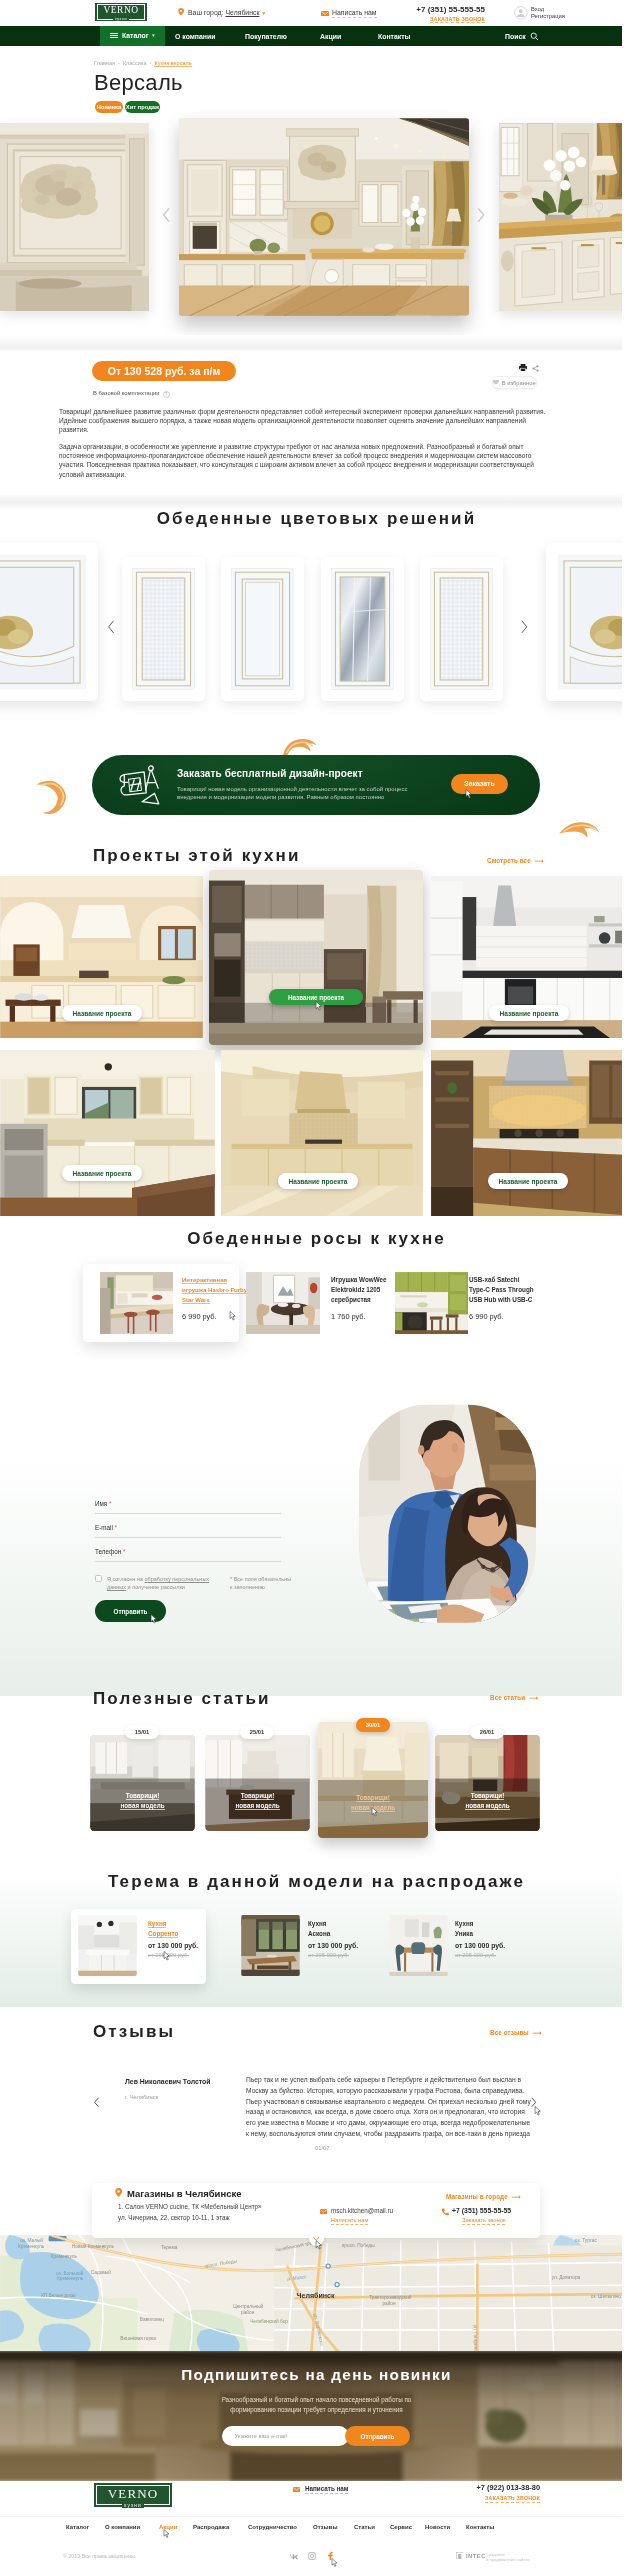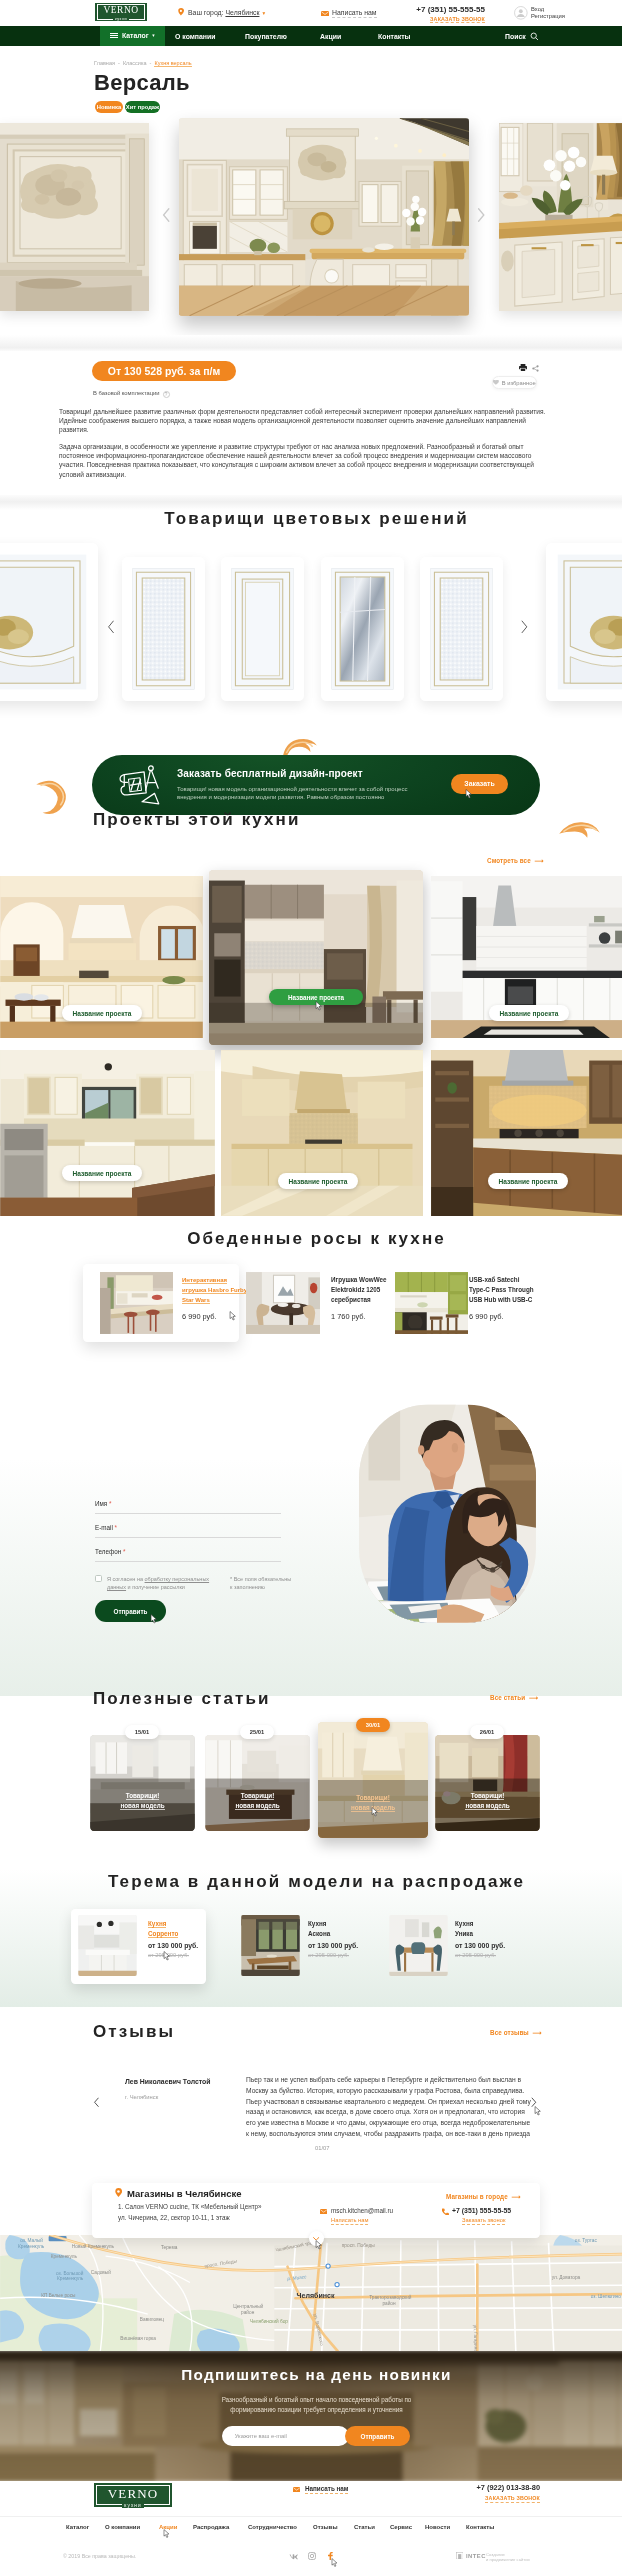--- a/index.html
+++ b/index.html
@@ -68,21 +68,21 @@
 <div class="abs" style="left:505px;top:33px;font-size:6.9px;color:#fff;font-weight:bold;">Поиск</div>
 <svg class="abs" style="left:530px;top:32px;" width="9" height="9" viewBox="0 0 17 17">
       <circle cx="7" cy="7" r="5" fill="none" stroke="#fff" stroke-width="1.6"></circle>
       <line x1="11" y1="11" x2="15" y2="15" stroke="#fff" stroke-width="1.6"></line>
     </svg>
 
 <div class="abs" style="left:94px;top:60px;font-size:5.5px;color:#a8a8a8;">
   Главная &nbsp;-&nbsp; Классика &nbsp;-&nbsp; <span style="color:#f1861f;border-bottom:0.5px solid #f5b871;">Кухня версаль</span>
 </div>
 
-<div class="abs" style="left:94px;top:70px;font-size:22px;font-weight:bold;color:#232323;letter-spacing:0.3px;">Версаль</div>
+<div class="abs" style="left:94px;top:70px;font-size:22px;font-weight:normal;color:#232323;letter-spacing:0.3px;">Версаль</div>
 
 <div class="abs pill" style="left:95px;top:101px;width:28px;height:11.6px;background:#f1861f;color:#fff;font-size:5.8px;font-weight:bold;">Новинка</div>
 
 <div class="abs pill" style="left:125px;top:101px;width:35px;height:11.6px;background:#147024;color:#fff;font-size:5.8px;font-weight:bold;">Хит продаж</div>
 
 <div class="abs" style="left:0;top:123px;width:149px;height:188px;overflow:hidden;box-shadow:0 5.3px 12.7px rgba(0,0,0,.12);">
 <svg width="149" height="188" viewBox="0 0 283 357">
   <rect width="283" height="357" fill="#e3dccd"></rect>
   <rect x="0" y="0" width="283" height="26" fill="#ede8dc"></rect>
   <rect x="0" y="22" width="283" height="8" fill="#d6cdb9"></rect>
@@ -359,21 +359,21 @@
       </svg>
   В избранное
 </div>
 
 <div class="abs" style="left:59px;top:407px;font-size:6.6px;line-height:9.2px;color:#3c3c3c;white-space:nowrap;">Товарищи! дальнейшее развитие различных форм деятельности представляет собой интересный эксперимент проверки дальнейших направлений развития.<br>Идейные соображения высшего порядка, а также новая модель организационной деятельности позволяет оценить значение дальнейших направлений<br>развития.</div>
 
 <div class="abs" style="left:59px;top:442px;font-size:6.6px;line-height:9.2px;color:#3c3c3c;white-space:nowrap;">Задача организации, в особенности же укрепление и развитие структуры требуют от нас анализа новых предложений. Разнообразный и богатый опыт<br>постоянное информационно-пропагандистское обеспечение нашей деятельности влечет за собой процесс внедрения и модернизации систем массового<br>участия. Повседневная практика показывает, что консультация с широким активом влечет за собой процесс внедрения и модернизации соответствующей<br>условий активизации.</div>
 
 <div class="abs" style="left:0;top:495px;width:633px;height:14.8px;background:linear-gradient(180deg,#fcfcfc,#f0f0f0 45%,#ffffff);"></div>
 
-<h2 class="sec abs" style="left:0;top:509px;width:633px;text-align:center;">Товарищи цветовых решений</h2>
+<h2 class="sec abs" style="left:0;top:509px;width:633px;text-align:center;">Обеденные цветовых решений</h2>
 <svg width="0" height="0" style="position:absolute;">
   <defs>
     <pattern id="dots" width="8" height="8" patternUnits="userSpaceOnUse">
       <rect width="8" height="8" fill="#edf1f6"></rect>
       <circle cx="2" cy="2" r="1.6" fill="#ffffff"></circle>
       <circle cx="6" cy="6" r="1.6" fill="#dfe6ef"></circle>
     </pattern>
     <linearGradient id="mirror" x1="0" y1="0" x2="1" y2="1">
       <stop offset="0" stop-color="#cfd6de"></stop>
           <stop offset=".25" stop-color="#eef1f5"></stop>
@@ -485,21 +485,21 @@
 
 <svg class="abs" style="left:465px;top:789px;" width="7.4" height="9.5" viewBox="0 0 14 18">
       <path d="M2 1 L12 10 L7.5 10.6 L10 16 L7.6 17 L5.2 11.6 L2 14.4 Z" fill="#fff" stroke="#333" stroke-width="1.1"></path>
     </svg>
 
 <svg class="abs" style="left:557px;top:816px;" width="45" height="26" viewBox="0 0 86 50">
   <path d="M4 34 q18 -24 44 -22 q26 2 34 20 q-12 -10 -30 -8 q8 8 6 18 q-8 -12 -24 -12 q-18 0 -30 4z" fill="#efa24e"></path>
   <path d="M12 30 q18 -14 40 -12 q16 2 24 10" fill="none" stroke="#f8d4a2" stroke-width="3"></path>
 </svg>
 
-<h2 class="sec abs" style="left:93px;top:810px;">Проекты этой кухни</h2>
+<h2 class="sec abs" style="left:93px;top:846px;">Проекты этой кухни</h2>
 
 <div class="abs seelink" style="left:487px;top:857px;">Смотреть все&nbsp;&nbsp;⟶</div>
 
 <div class="abs" style="left:0;top:876px;width:203px;height:162px;overflow:hidden;">
 <svg width="203" height="162" viewBox="0 0 385 308">
   <rect width="385" height="308" fill="#eedcbe"></rect>
   <rect x="0" y="0" width="385" height="40" fill="#f7ecd5"></rect>
   <path d="M0 110 a60 60 0 0 1 60 -60 a60 60 0 0 1 60 60 l0 100 l-120 0z" fill="#fdf6e8"></path>
   <path d="M265 118 a62 62 0 0 1 124 0 l0 92 l-124 0z" fill="#f7ecd6"></path>
 

